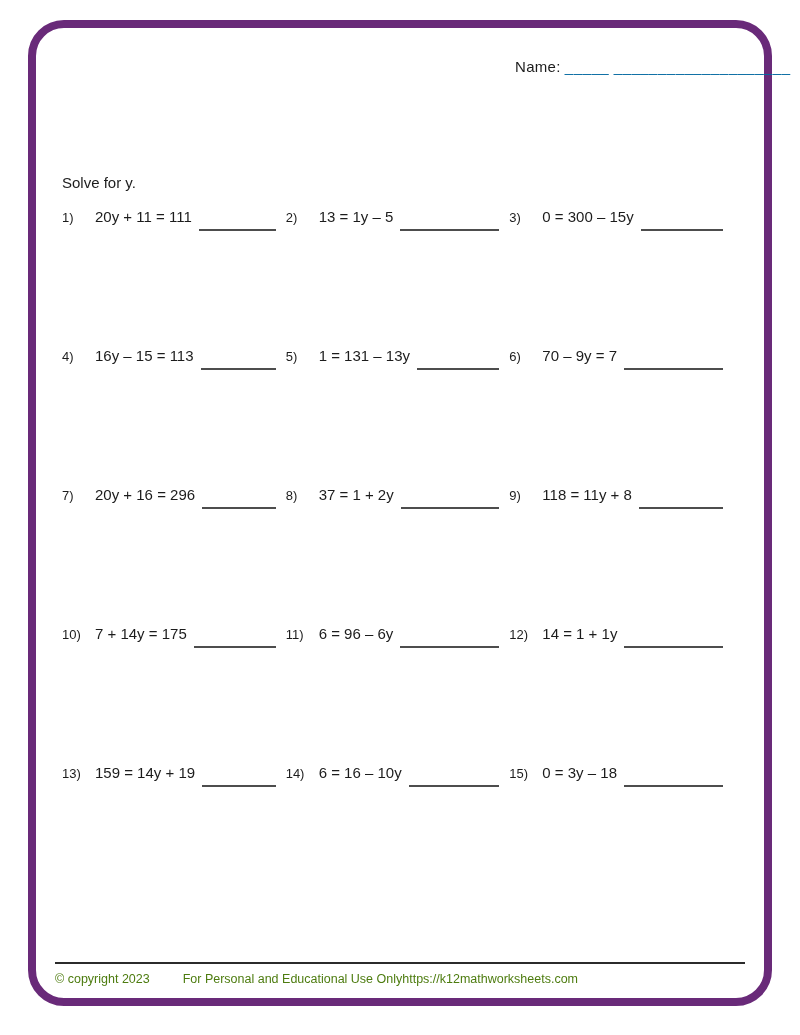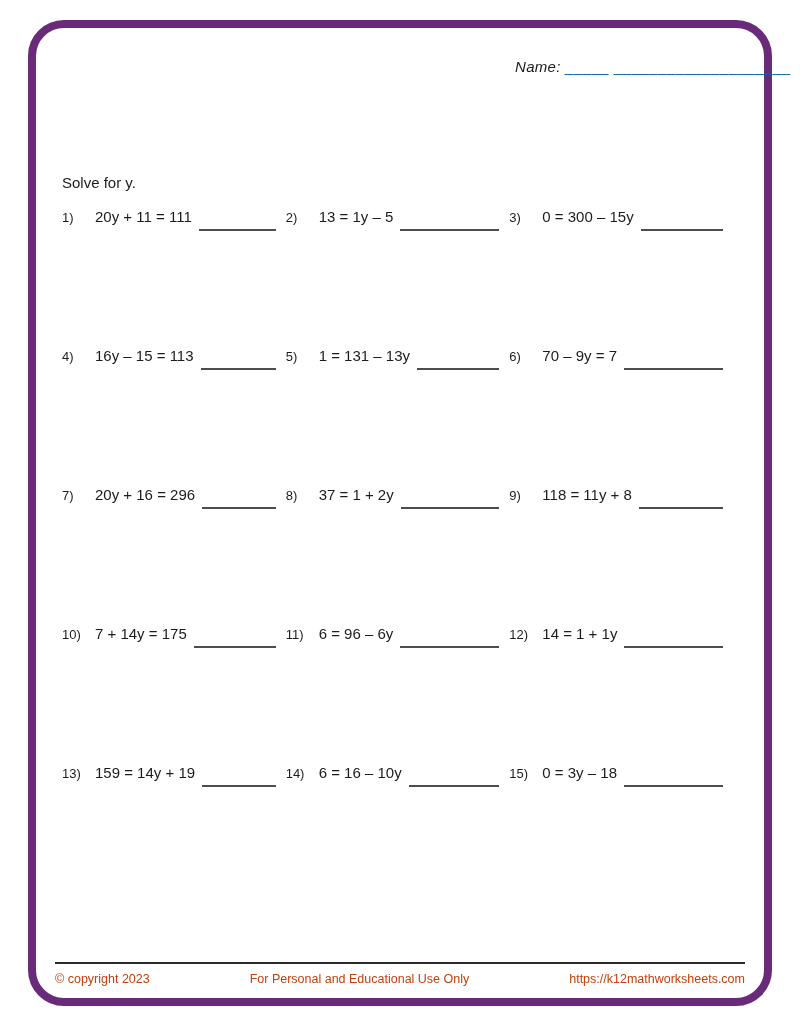--- a/index.html
+++ b/index.html
@@ -15,21 +15,21 @@
     border: 8px solid #692a79;
     border-radius: 36px;
   }
 
   .name-row {
     position: absolute;
     left: 515px; top: 58px;
     font-size: 15px;
     white-space: nowrap;
   }
-  .name-label { letter-spacing: 0.3px; font-style: italic; }
+  .name-label { letter-spacing: 0.3px; }
   .name-blank { letter-spacing: 0.5px; color: #0369a1; }
 
   .page-title {
     position: absolute;
     left: 0; right: 0; top: 108px;
     text-align: center;
     font-size: 28px;
     font-weight: bold;
     letter-spacing: 0.2px;
   }
@@ -75,26 +75,25 @@
     position: absolute;
     left: 55px; top: 962px;
     width: 690px;
     border-top: 2px solid #2b2b2b;
   }
   .footer {
     position: absolute;
     left: 55px; top: 972px;
     width: 690px;
     display: flex;
-    justify-content: space-between;
     align-items: center;
     font-size: 12.5px;
-    color: #c2410c;
+    color: #4d7c0f;
   }
-  .footer .center { text-align: center; }
+  .footer .center { text-align: center; padding-left: 33px; }
 </style>
 </head>
 <body>
 
 <div class="sheet">
 
   <div class="page-border" style="border-color: rgb(105, 42, 121);"></div>
 
   <div class="name-row">
     <span class="name-label">Name:</span>

